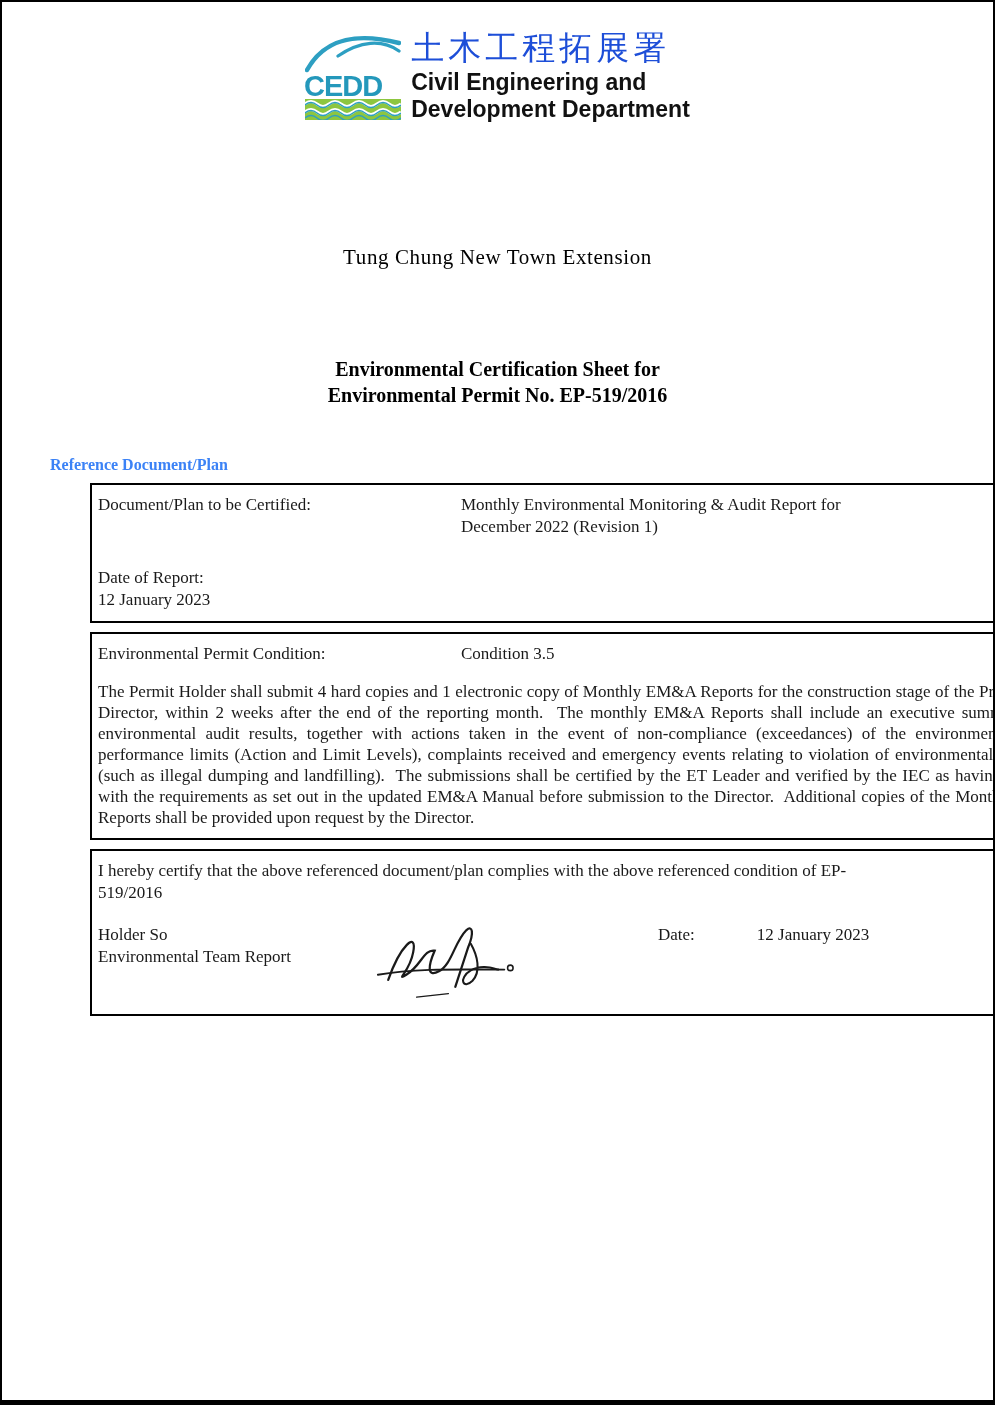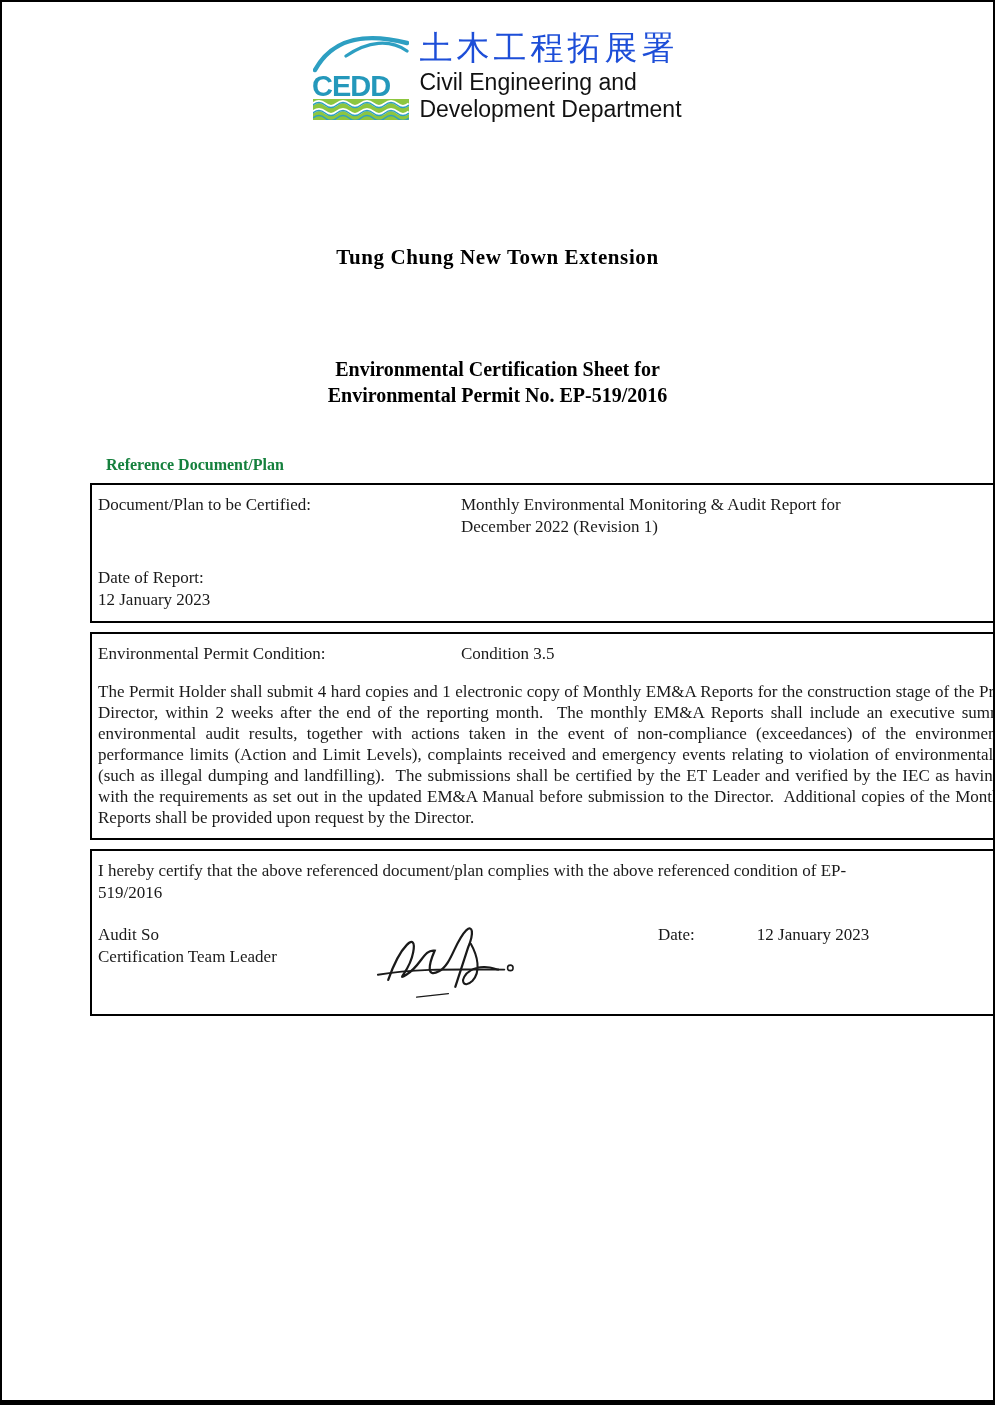--- a/index.html
+++ b/index.html
@@ -30,50 +30,50 @@
   .logo-text { font-family: "Liberation Sans", sans-serif; padding-top: 2px; }
   .logo-cn {
     font-size: 33px;
     color: #1d4ed8;
     letter-spacing: 4px;
     line-height: 36px;
     font-weight: 500;
   }
   .logo-en {
     font-size: 23px;
-    font-weight: normal;
+    font-weight: bold;
     color: #111;
     line-height: 27px;
     margin-top: 3px;
   }
 
   
   .doc-title {
     margin-top: 122px;
     text-align: center;
     font-size: 21px;
-    font-weight: bold;
+    font-weight: normal;
     letter-spacing: 0.6px;
     color: #000;
   }
   .doc-subtitle {
     margin-top: 86px;
     text-align: center;
     font-size: 20px;
     font-weight: bold;
     line-height: 26px;
     color: #000;
   }
 
   
   .section-heading {
-    margin-left: 104px;
+    margin-left: 48px;
     font-size: 16px;
     font-weight: bold;
-    color: #15803d;
+    color: #3b82f6;
   }
   .sec1 { margin-top: 48px; }
   .sec2 { margin-top: 85px; }
   .sec3 { margin-top: 74px; }
 
   .box {
     margin-left: 88px;
     width: 992px;
     border: 2px solid #000;
     margin-top: 9px;
@@ -160,22 +160,22 @@
       <div class="kv-label">Environmental Permit Condition:</div>
       <div class="kv-value">Condition 3.5</div>
     </div>
     <div class="cond-paragraph">The Permit Holder shall submit 4 hard copies and 1 electronic copy of Monthly EM&amp;A Reports for the construction stage of the Project to the Director, within 2 weeks after the end of the reporting month.  The monthly EM&amp;A Reports shall include an executive summary of all environmental audit results, together with actions taken in the event of non-compliance (exceedances) of the environmental quality performance limits (Action and Limit Levels), complaints received and emergency events relating to violation of environmental legislation (such as illegal dumping and landfilling).  The submissions shall be certified by the ET Leader and verified by the IEC as having complied with the requirements as set out in the updated EM&amp;A Manual before submission to the Director.  Additional copies of the Monthly EM&amp;A Reports shall be provided upon request by the Director.</div>
   </div>
 
   <div class="box">
     <div class="cert-statement">I hereby certify that the above referenced document/plan complies with the above referenced condition of EP-519/2016</div>
     <div class="sig-row">
       <div class="sig-left">
-        <div>Audit So</div>
-        <div>Certification Team Leader</div>
+        <div>Holder So</div>
+        <div>Environmental Team Report</div>
       </div>
       <svg class="sig-mark" viewBox="0 0 190 100" xmlns="http://www.w3.org/2000/svg" aria-hidden="true">
         <path d="M22,72 C36,32 56,14 51,40 C47,62 30,74 43,66 C61,55 63,36 76,38 C69,54 66,70 81,62 C96,54 99,28 113,14 C120,8 122,17 115,34 L100,80" fill="none" stroke="#1a1a1a" stroke-width="2.6" stroke-linecap="round"></path>
         <path d="M118,30 C126,44 130,62 120,73 C109,84 103,70 118,61 C130,54 142,58 150,60" fill="none" stroke="#1a1a1a" stroke-width="2.4" stroke-linecap="round"></path>
         <path d="M10,66 C55,58 110,60 157,60" fill="none" stroke="#1a1a1a" stroke-width="2.2" stroke-linecap="round"></path>
         <circle cx="164" cy="58" r="3.2" fill="none" stroke="#1a1a1a" stroke-width="1.8"></circle>
         <path d="M55,92 L92,88" fill="none" stroke="#1a1a1a" stroke-width="1.6" stroke-linecap="round"></path>
       </svg>
       <div class="sig-date-label">Date:</div>
       <div class="sig-date-value">12 January 2023</div>

